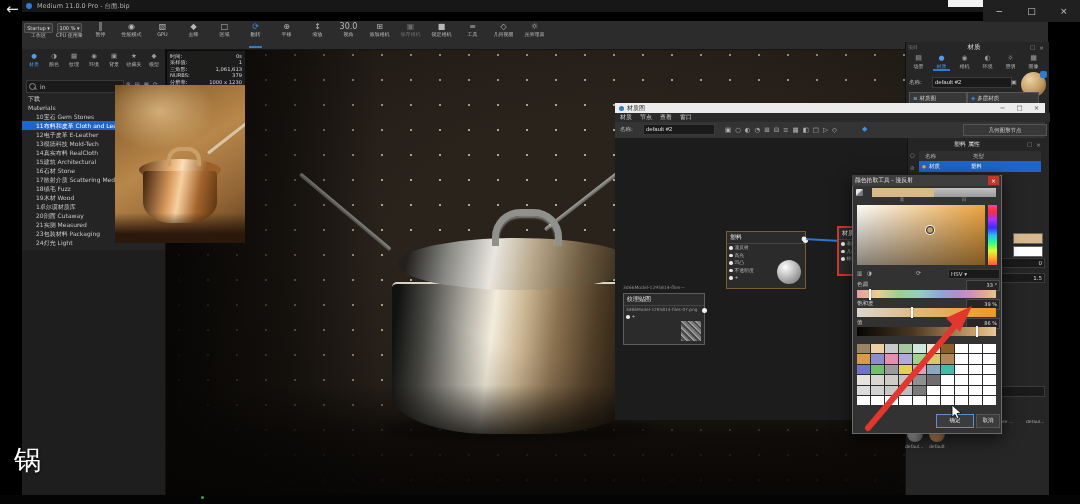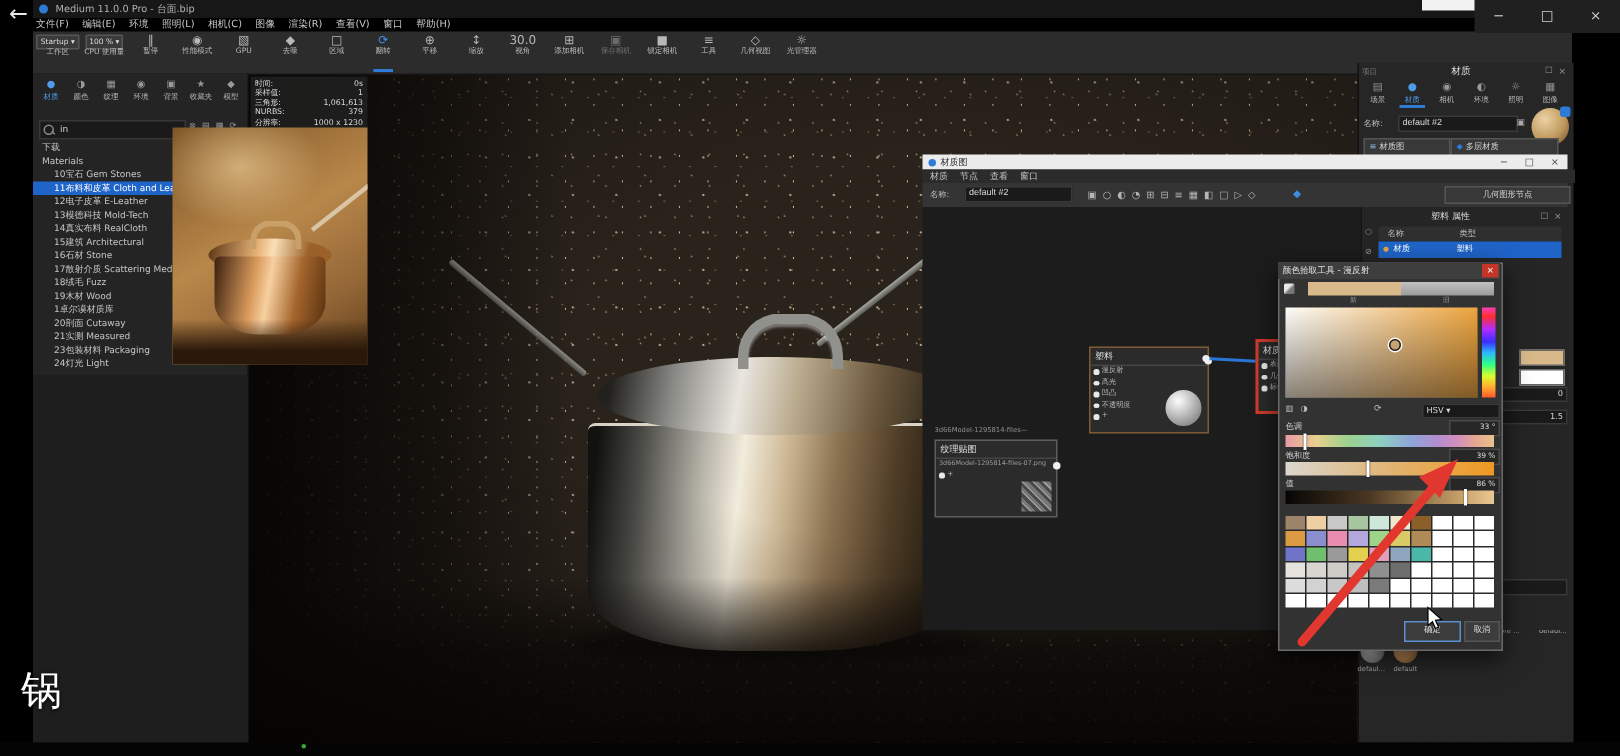--- a/index.html
+++ b/index.html
@@ -181,33 +181,20 @@
     </div>
       <div class="srow">
       <span>分辨率:</span>
       <span>1000 x 1230</span>
     </div>
     </div>
 
   <div class="abs titlebar"></div>
   <div class="abs applogo"></div>
   <div class="abs apptitle">Medium 11.0.0 Pro - 台面.bip</div>
-  <div class="abs menubar">
-
-  <span class="mitem">文件(F)</span>
-      <span class="mitem">编辑(E)</span>
-      <span class="mitem">环境</span>
-      <span class="mitem">照明(L)</span>
-      <span class="mitem">相机(C)</span>
-      <span class="mitem">图像</span>
-      <span class="mitem">渲染(R)</span>
-      <span class="mitem">查看(V)</span>
-      <span class="mitem">窗口</span>
-      <span class="mitem">帮助(H)</span>
-    </div>
   <div class="abs toolbar"></div>
   <div class="abs tools">
 
   <div class="tool">
       <span class="dd">Startup ▾</span>
 
       <span class="tlabel">工作区</span>
     </div>
       <div class="tool">
       <span class="dd">100 % ▾</span>

